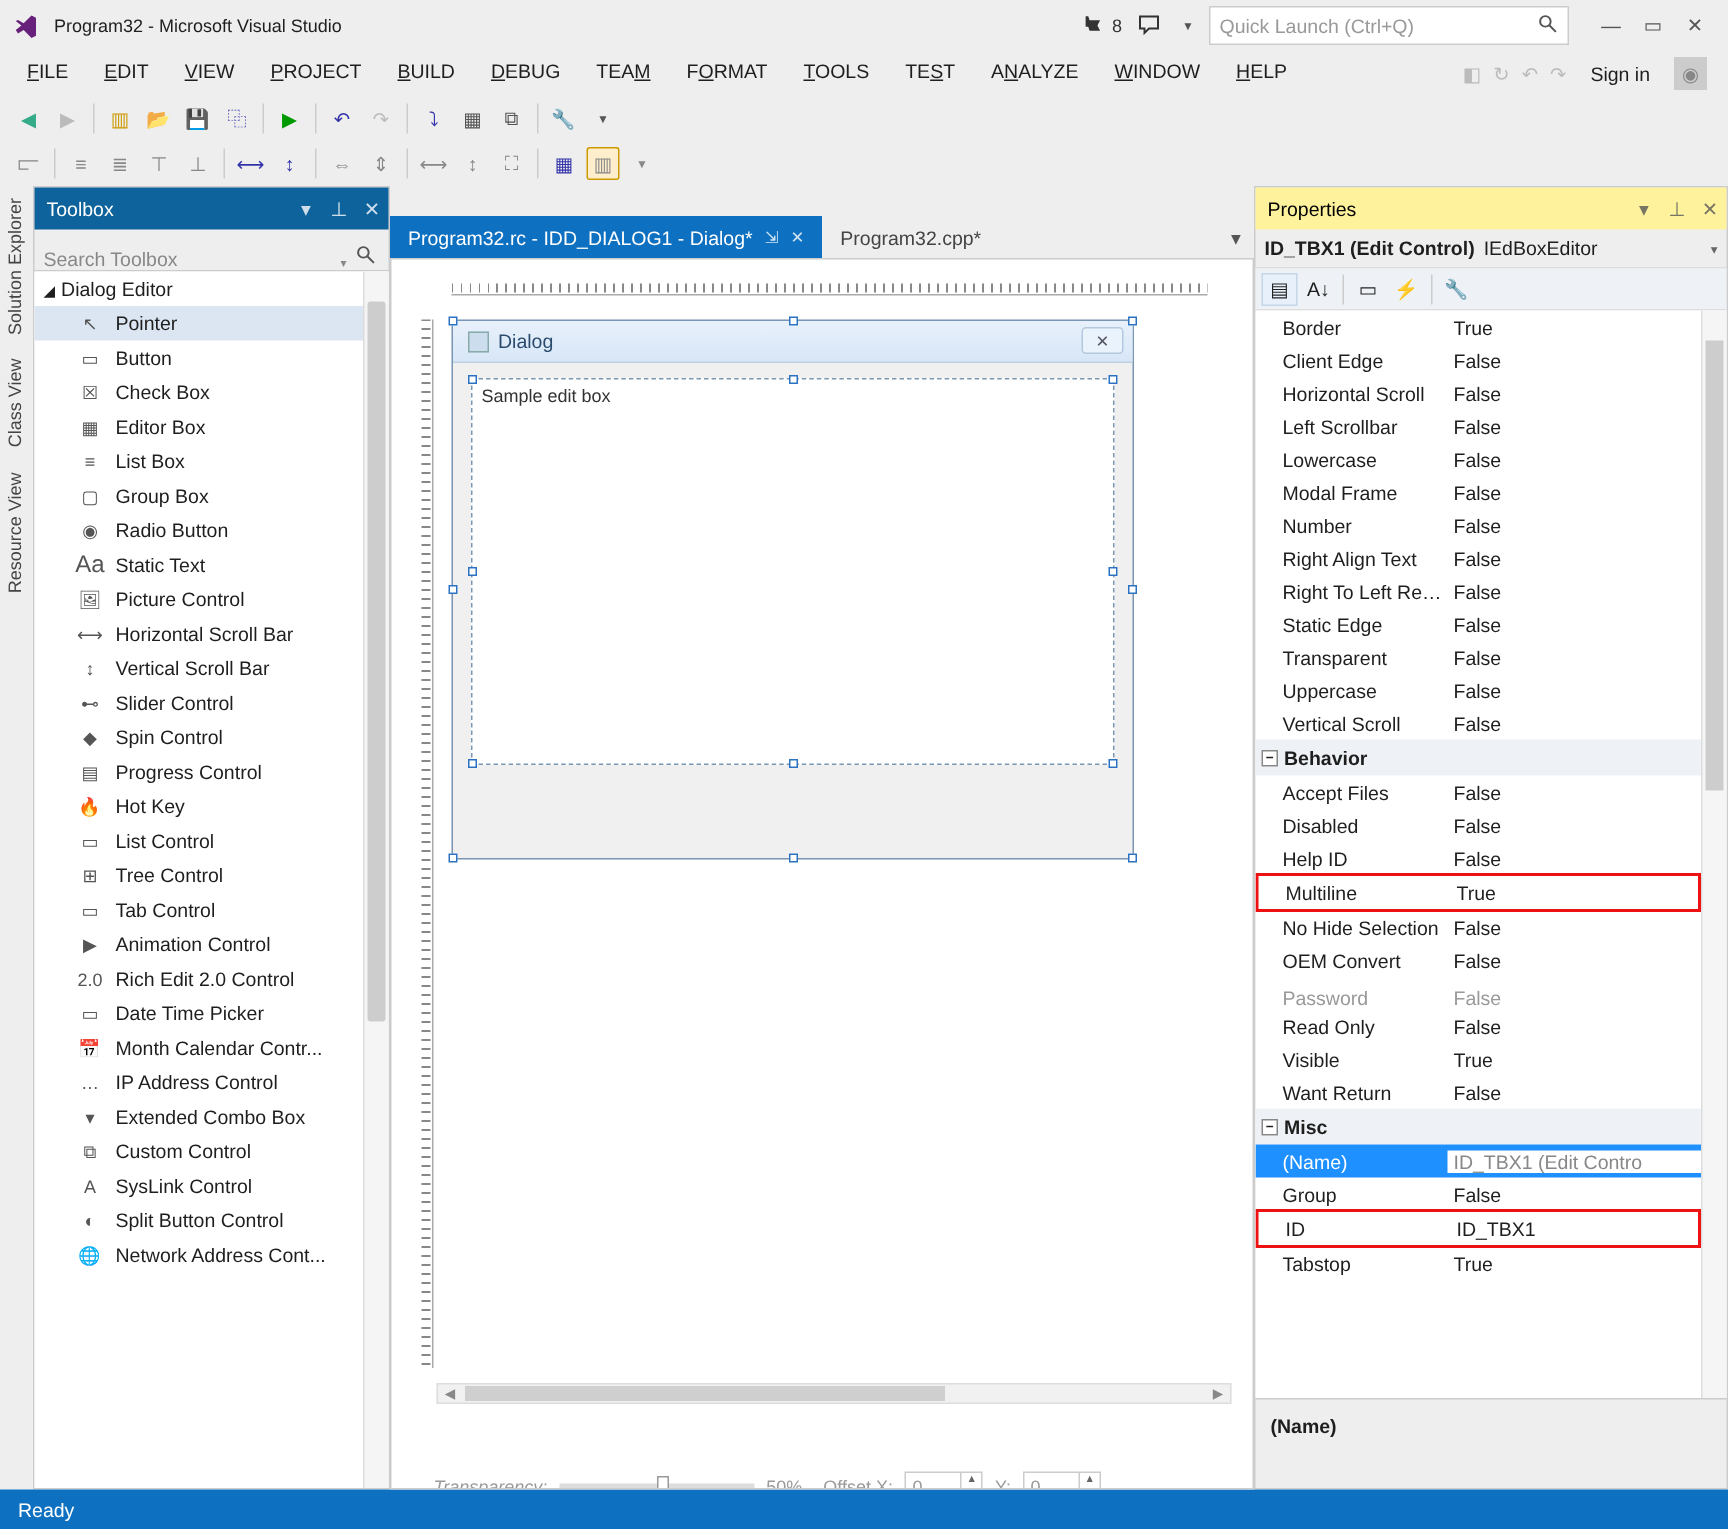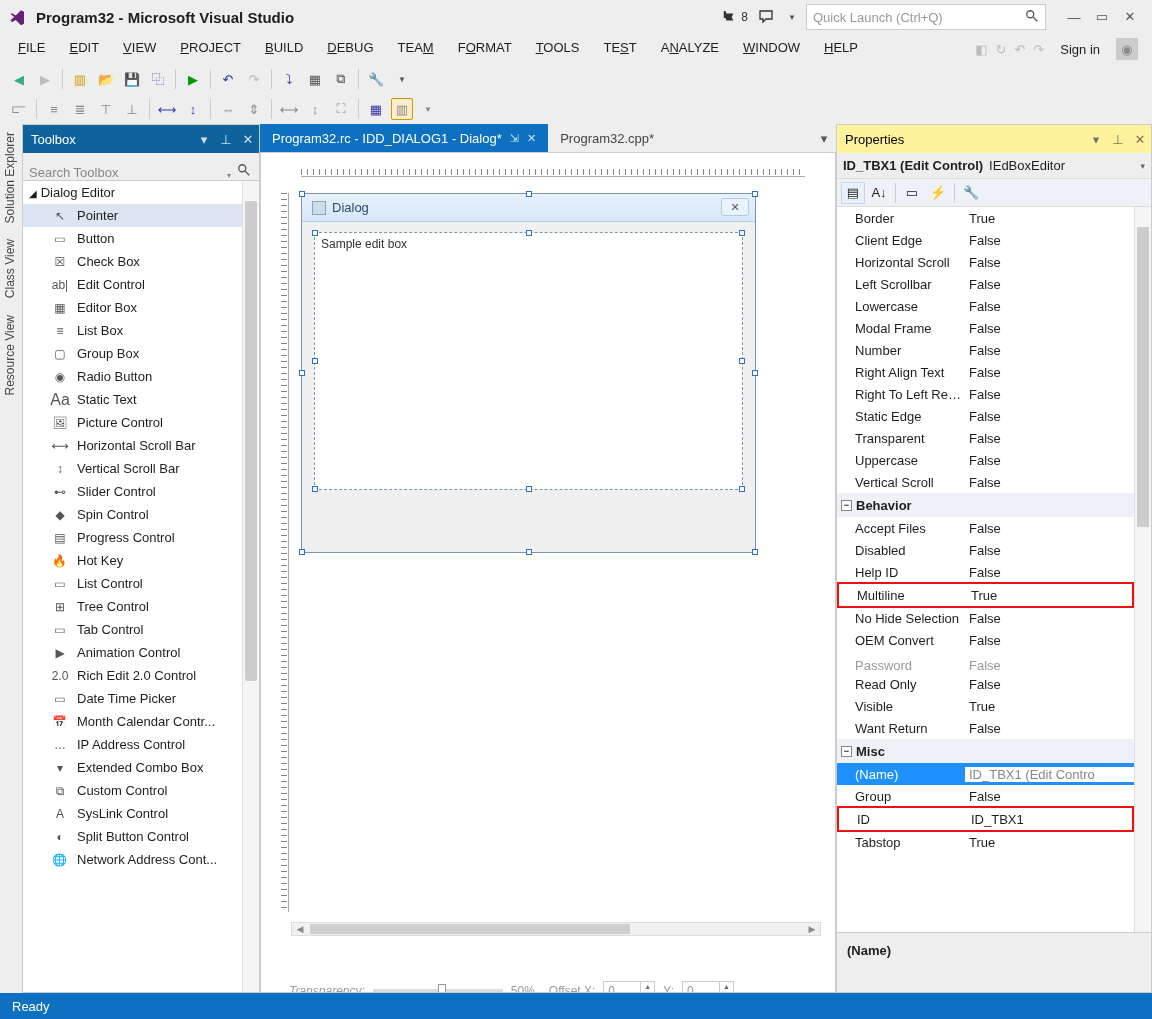--- a/index.html
+++ b/index.html
@@ -1,19 +1,19 @@
 <!DOCTYPE html>
 <html><head>
 <meta charset="utf-8">
 <style>
 * { box-sizing: border-box; margin: 0; padding: 0; }
 body { font-family: "Segoe UI", Tahoma, sans-serif; font-size: 13px; color: #1e1e1e; background: #eee; width: 1152px; height: 1019px; overflow: hidden; display: flex; flex-direction: column; }
 .titlebar { height: 34px; display: flex; align-items: center; padding: 0 8px; background: #eee; }
 .titlebar .vs-logo { width: 20px; height: 20px; margin-right: 8px; display:flex; align-items:center; justify-content:center; }
-.titlebar .title { flex: 0 0 auto; font-size: 15px; font-weight: bold; }
+.titlebar .title { flex: 0 0 auto; font-size: 12px; }
 .titlebar .spacer { flex: 1; }
 .title-icons { display:flex; align-items:center; gap:10px; }
 .notif-ico { width:16px; height:16px; display:flex; align-items:center; justify-content:center; }
 .quick-launch { width: 240px; height: 24px; border: 1px solid #ccc; display: flex; align-items: center; padding: 12px 6px; color: #999; background:#fff; position:relative; margin-left:6px; }
 .quick-launch .mag { position:absolute; right:6px; }
 .win-btn { width:28px; height:20px; display:flex; align-items:center; justify-content:center; color:#555; font-family: "Segoe UI Symbol"; }
 .menubar { height: 30px; display: flex; align-items: stretch; padding: 0 8px; gap: 4px; }
 .menubar .mitem { padding: 6px 10px; color: #1e1e1e; cursor: default; }
 .menubar .right { margin-left: auto; display:flex; align-items:center; gap:8px; padding-right:6px; }
 .toolbar { height: 30px; display: flex; align-items: center; padding: 0 8px; gap: 4px; border-bottom: 0; }
@@ -34,21 +34,21 @@
 .toolbox-search .mag { position:absolute; right:8px; }
 .toolbox-list { flex:1; overflow:hidden; background:#fff; position:relative; }
 .toolbox-group { padding:4px 6px; font-size:13px; background:#fff; }
 .toolbox-item { padding:4px 6px 4px 28px; display:flex; align-items:center; gap:10px; cursor:default; position:relative; }
 .toolbox-item.selected { background:#dbe6f2; }
 .toolbox-item .itm-icon { position:absolute; left:28px; width:18px; display:flex; justify-content:center; }
 .toolbox-item .itm-label { padding-left:26px; white-space:nowrap; overflow:hidden; text-overflow:ellipsis; flex:1; }
 .tri { font-size:10px; margin-right:4px; }
 .toolbox-scrollbar { position:absolute; right:0; top:0; bottom:0; width:17px; background:#f5f5f5; border-left:1px solid #ddd; }
 .toolbox-scrollbar .thumb { position:absolute; left:2px; right:2px; top:20px; height:480px; background:#cdcdcd; border-radius:2px; }
-.center { flex:1; display:flex; flex-direction:column; }
+.center { flex:1; display:flex; flex-direction:column;margin-top:20px; }
 .doc-tabs { height:28px; display:flex; align-items:stretch; background:#eee; }
 .doc-tab { padding:0 12px; display:flex; align-items:center; gap:8px; font-size:13px; cursor:default; }
 .doc-tab.active { background:#0e70c0; color:#fff; }
 .doc-tab.inactive { background:#eee; color:#444; }
 .doc-tab .x { opacity:.8; font-size:11px; }
 .doc-tab .pin { opacity:.8; font-size:11px; }
 .doc-tab-dd { width:24px; display:flex; align-items:center; justify-content:center; color:#555; margin-left:auto; }
 .editor-area { flex:1; background:#fff; border:1px solid #ccc; position:relative; overflow:hidden; }
 .ruler-h { position:absolute; left:40px; right:30px; top:6px; height:18px; border-bottom:1px solid #aaa; background:#fff; }
 .ruler-h::after { content:""; position:absolute; inset:0; background: repeating-linear-gradient(to right,#888 0,#888 1px,transparent 1px,transparent 6px); top:10px; height:6px; }
@@ -237,24 +237,20 @@
           </div>
           <div class="toolbox-item">
             <span class="itm-icon" style="font-size: 12px; color: rgb(85, 85, 85);">▭</span>
             <span class="itm-label">Button</span>
           </div>
           <div class="toolbox-item">
             <span class="itm-icon" style="font-size: 12px; color: rgb(85, 85, 85);">☒</span>
             <span class="itm-label">Check Box</span>
           </div>
           <div class="toolbox-item">
-            <span class="itm-icon" style="font-size: 12px; color: rgb(85, 85, 85);">ab|</span>
-            <span class="itm-label">Edit Control</span>
-          </div>
-          <div class="toolbox-item">
             <span class="itm-icon" style="font-size: 12px; color: rgb(85, 85, 85);">▦</span>
             <span class="itm-label">Editor Box</span>
           </div>
           <div class="toolbox-item">
             <span class="itm-icon" style="font-size: 12px; color: rgb(85, 85, 85);">≡</span>
             <span class="itm-label">List Box</span>
           </div>
           <div class="toolbox-item">
             <span class="itm-icon" style="font-size: 12px; color: rgb(85, 85, 85);">▢</span>
             <span class="itm-label">Group Box</span>

